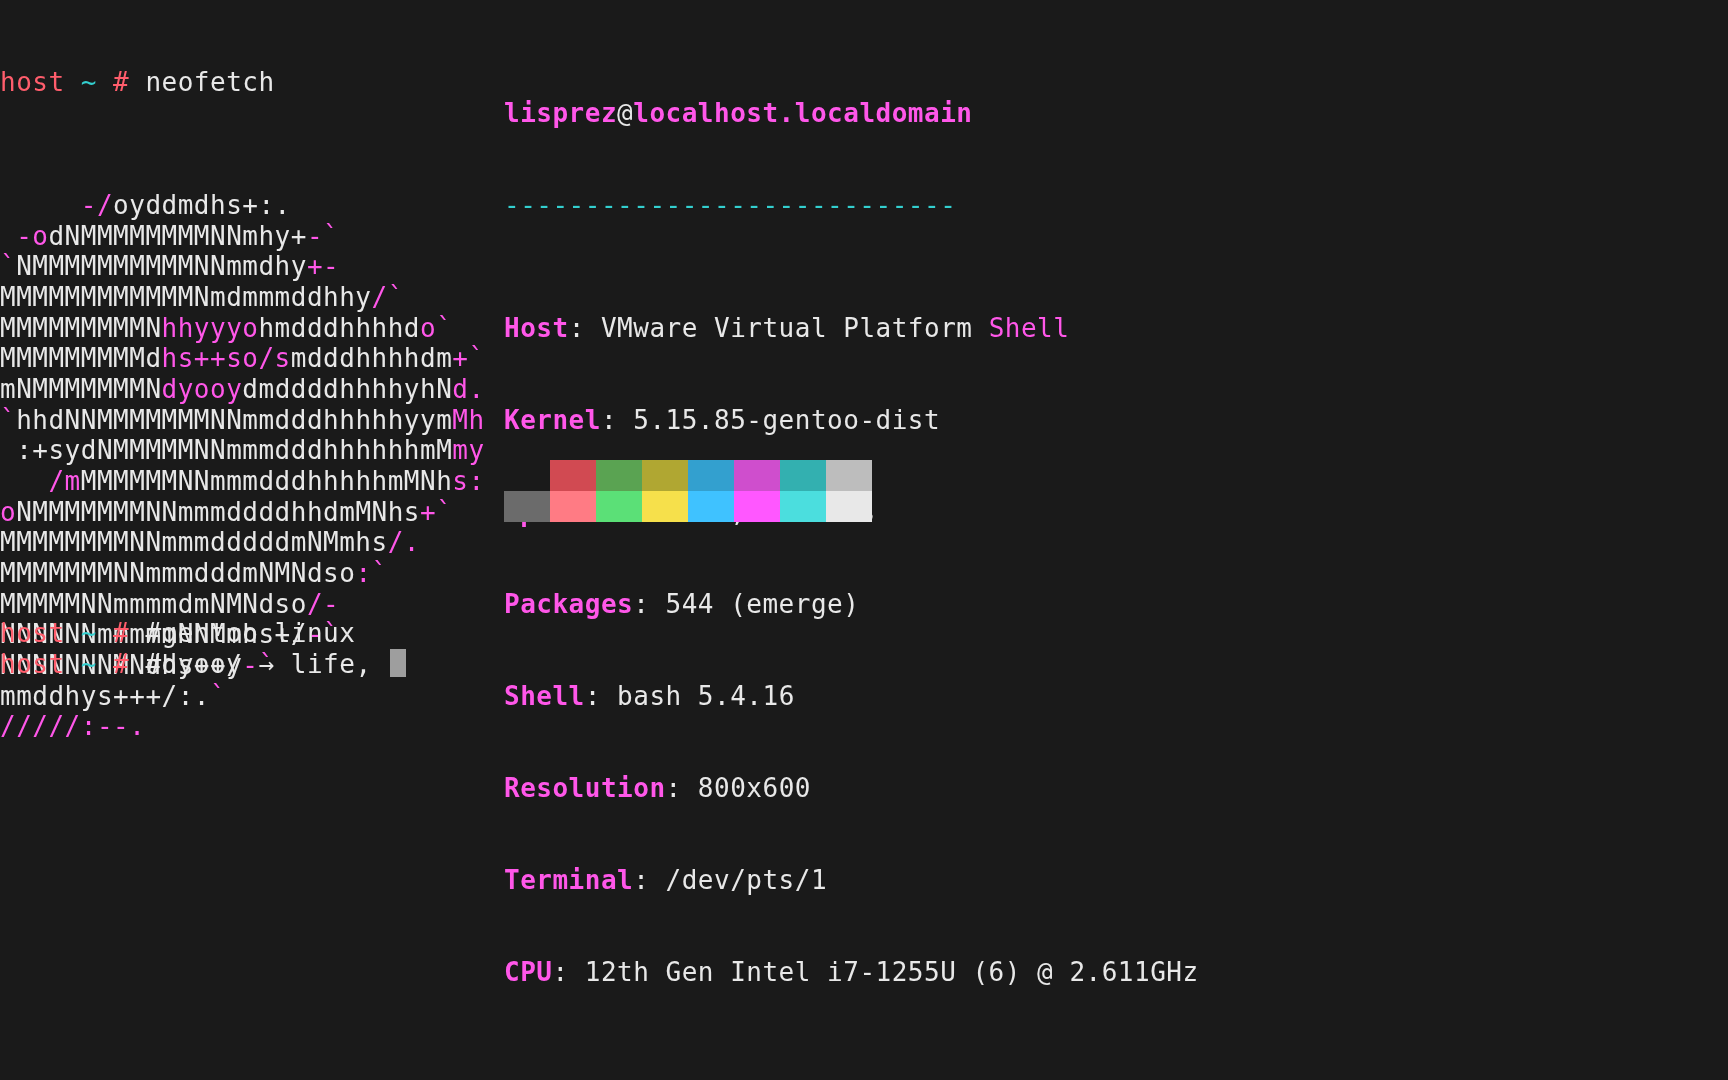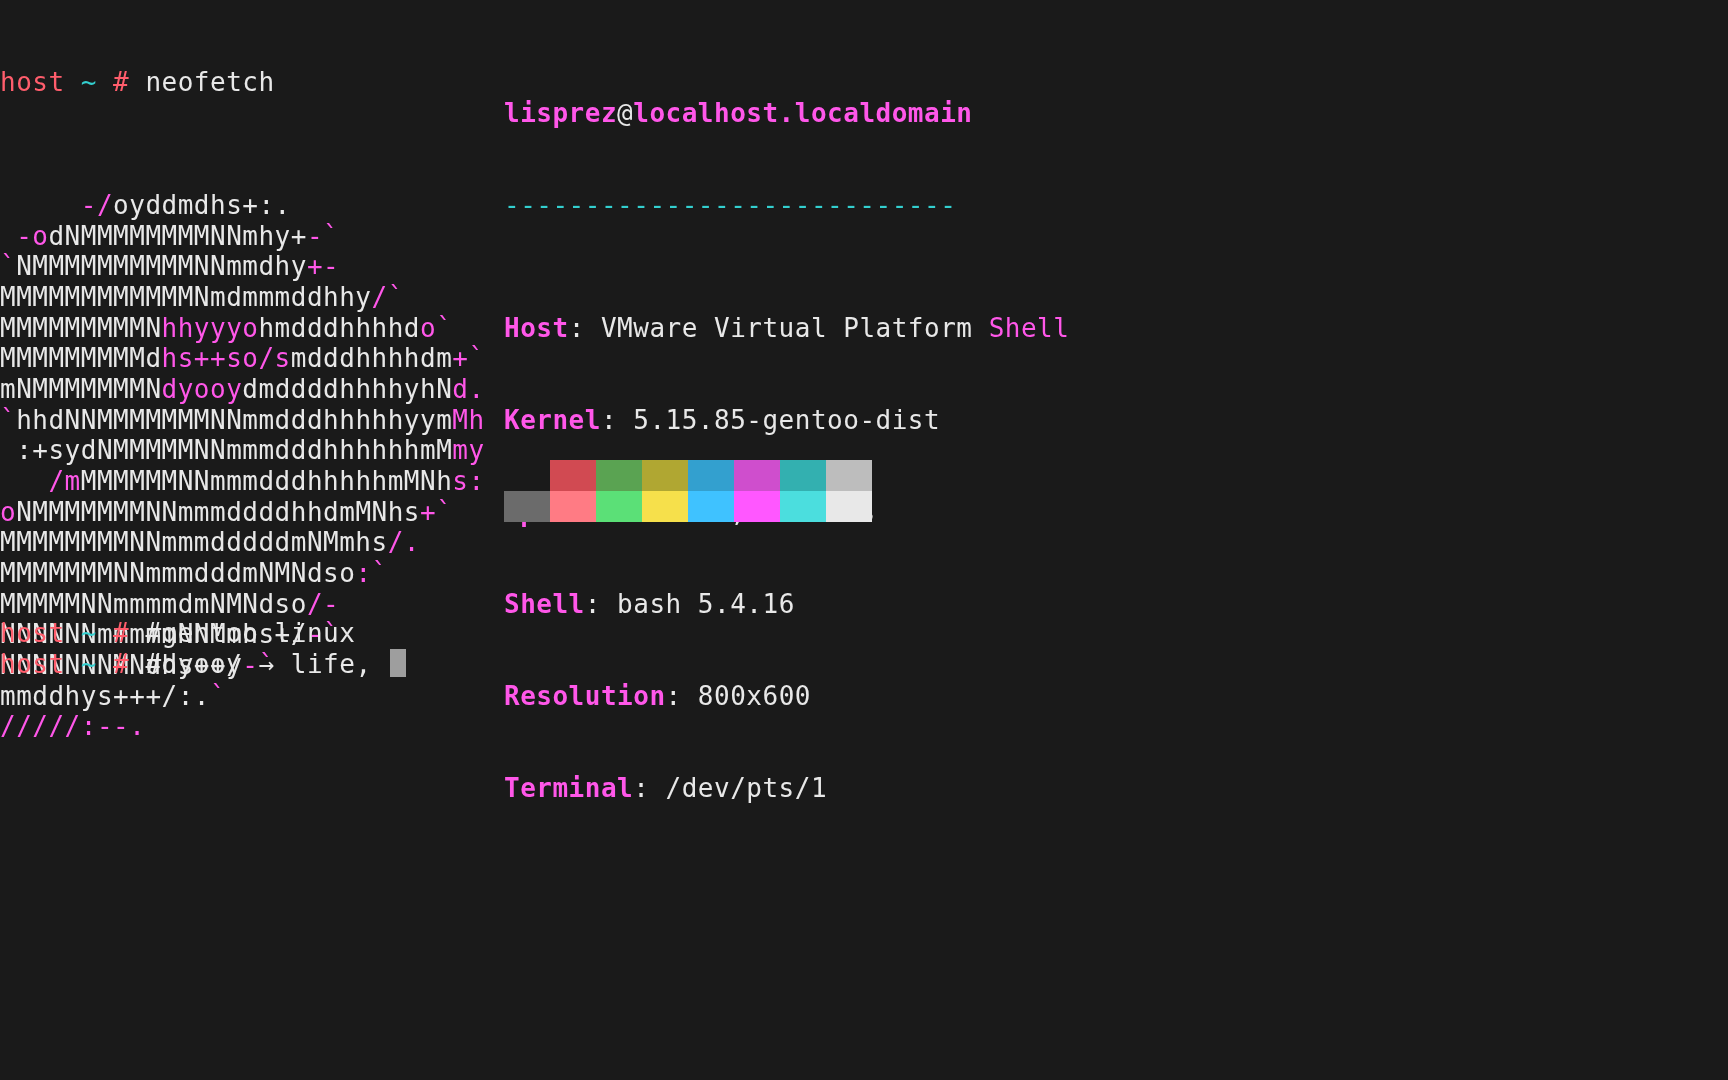--- a/index.html
+++ b/index.html
@@ -89,23 +89,25 @@
     
   <div class="row"><span class="mag">     -/</span><span class="white">oyddmdhs+:.</span></div><div class="row"><span class="mag"> -o</span><span class="white">dNMMMMMMMMNNmhy+</span><span class="mag">-`</span></div><div class="row"><span class="mag">`</span><span class="white">NMMMMMMMMMMNNmmdhy</span><span class="mag">+-</span></div><div class="row"><span class="white">MMMMMMMMMMMMNmdmmmddhhy</span><span class="mag">/`</span></div><div class="row"><span class="white">MMMMMMMMMN</span><span class="mag">hhyyyo</span><span class="white">hmdddhhhhd</span><span class="mag">o`</span></div><div class="row"><span class="white">MMMMMMMMMd</span><span class="mag">hs++so/s</span><span class="white">mdddhhhhdm</span><span class="mag">+`</span></div><div class="row"><span class="white">mNMMMMMMMN</span><span class="mag">dyooy</span><span class="white">dmddddhhhhyhN</span><span class="mag">d.</span></div><div class="row"><span class="mag">`</span><span class="white">hhdNNMMMMMMMNNmmdddhhhhhyym</span><span class="mag">Mh</span></div><div class="row"><span class="white"> :+</span><span class="white">sydNMMMMMNNmmmdddhhhhhhmM</span><span class="mag">my</span></div><div class="row"><span class="mag">   /m</span><span class="white">MMMMMMNNmmmdddhhhhhmMNh</span><span class="mag">s:</span></div><div class="row"><span class="mag">o</span><span class="white">NMMMMMMMNNmmmddddhhdmMNhs</span><span class="mag">+`</span></div><div class="row"><span class="white">MMMMMMMMNNmmmdddddmNMmhs</span><span class="mag">/.</span></div><div class="row"><span class="white">MMMMMMMNNmmmdddmNMNdso</span><span class="mag">:`</span></div><div class="row"><span class="white">MMMMMNNmmmmdmNMNdso</span><span class="mag">/-</span></div><div class="row"><span class="white">NNNNNNmmmmmNNMmhs+/</span><span class="mag">-`</span></div><div class="row"><span class="white">NNNNNNNMNdhs++/</span><span class="mag">-`</span></div><div class="row"><span class="white">mmddhys+++/:.</span><span class="mag">`</span></div><div class="row"><span class="mag">/////:--.</span></div></div>
 
   <div class="info">
     <div class="info-line"><span class="mag bold">lisprez</span><span class="white">@</span><span class="mag bold">localhost.localdomain</span></div>
     <div class="info-line cyan">----------------------------</div>
 
     <div class="info-line"><span class="mag bold">Host</span><span class="white">: </span><span class="white">VMware Virtual Platform </span><span class="mag">Shell</span></div>
     <div class="info-line"><span class="mag bold">Kernel</span><span class="white">: </span><span class="white">5.15.85-gentoo-dist</span></div>
     <div class="info-line"><span class="mag bold">Uptime</span><span class="white">: </span><span class="white">2 hour, 12 mins</span></div>
+    <div class="info-line"><span class="mag bold">Packages</span><span class="white">: </span><span class="white">544 (emerge)</span></div>
     <div class="info-line"><span class="mag bold">Shell</span><span class="white">: </span><span class="white">bash 5.4.16</span></div>
     <div class="info-line"><span class="mag bold">Resolution</span><span class="white">: </span><span class="white">800x600</span></div>
     <div class="info-line"><span class="mag bold">Terminal</span><span class="white">: </span><span class="white">/dev/pts/1</span></div>
+    <div class="info-line"><span class="mag bold">CPU</span><span class="white">: </span><span class="white">12th Gen Intel i7-1255U (6) @ 2.611GHz</span></div>
     
     
   </div>
 
   <div class="swatches">
     <div class="swrow" id="swrow1">
         <div class="sw" style="background: rgb(26, 26, 26);"></div>
         <div class="sw" style="background: rgb(209, 74, 82);"></div>
         <div class="sw" style="background: rgb(90, 163, 82);"></div>
         <div class="sw" style="background: rgb(176, 167, 50);"></div>

